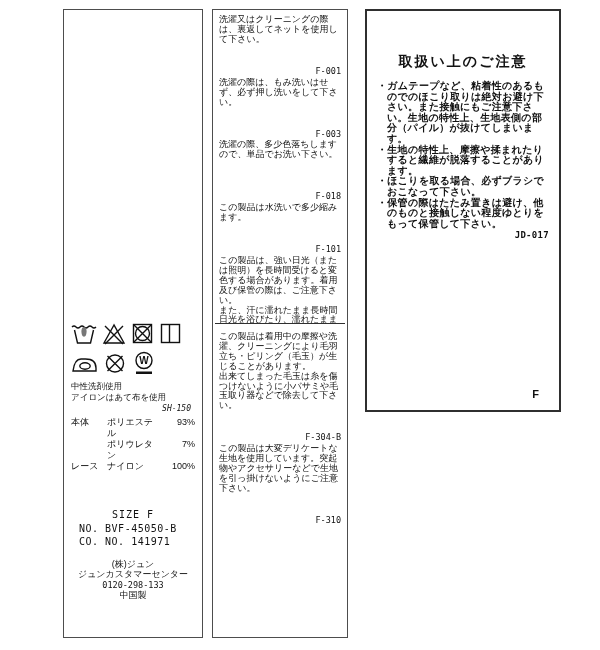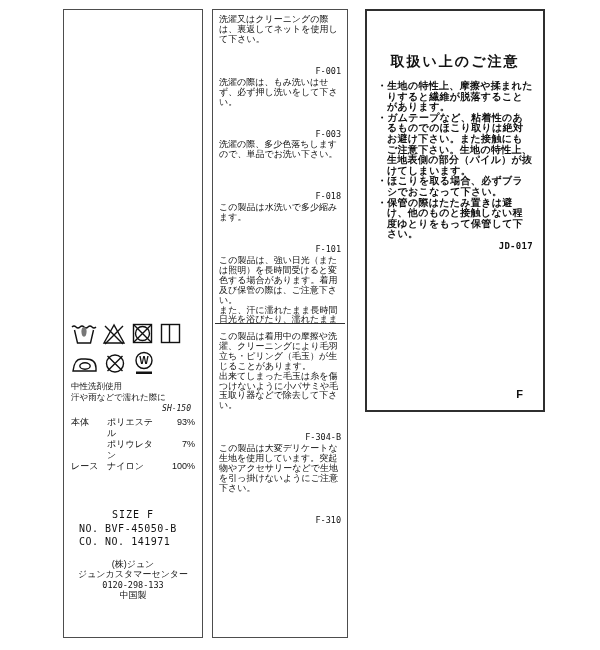--- a/index.html
+++ b/index.html
@@ -4,21 +4,21 @@
 <style>
   html,body{margin:0;padding:0;background:#ffffff;}
   .stage{
     position:relative;width:600px;height:650px;background:#ffffff;overflow:hidden;
     font-family:"Liberation Sans","DejaVu Sans",sans-serif;color:#111111;
     -webkit-font-smoothing:antialiased;
   }
   .panel{position:absolute;background:#ffffff;box-sizing:border-box;}
   .panel-left{left:63px;top:9px;width:140px;height:629px;border:1px solid #4d4d4d;}
   .panel-mid{left:212px;top:9px;width:136px;height:629px;border:1px solid #4d4d4d;}
-  .panel-right{left:365px;top:9px;width:180px;height:403px;border:2px solid #2f2f2f;}
+  .panel-right{left:365px;top:9px;width:196px;height:403px;border:2px solid #2f2f2f;}
 
   
   .left-content{position:absolute;top:312px;left:7px;right:7px;}
   .symrow{display:flex;align-items:flex-end;gap:5px;margin-bottom:6px;}
   .symrow svg{display:block;}
   .care-note{font-size:8.5px;line-height:10.5px;margin-top:4px;}
   .tag-code{font-family:"DejaVu Sans Mono","Liberation Mono",monospace;font-size:8px;text-align:right;margin-top:2px;padding-right:4px;font-style:italic;}
   .comp-table{margin-top:4px;font-size:9px;line-height:11px;}
   .comp-row{display:flex;}
   .comp-part{width:36px;}
@@ -99,21 +99,21 @@
         </span>
         <span>
           <svg width="24" height="24" viewBox="0 0 24 24" fill="none" stroke="#111" stroke-width="1.4">
             <circle cx="12" cy="9.5" r="8"></circle>
             <text x="12" y="13" text-anchor="middle" font-size="10" font-weight="bold" fill="#111" stroke="none" font-family="Liberation Sans, DejaVu Sans, sans-serif">W</text>
             <rect x="4" y="20.5" width="16" height="2.5" fill="#111" stroke="none"></rect>
           </svg>
         </span>
       </div>
       <div class="care-note">中性洗剤使用</div>
-      <div class="care-note" style="margin-top:0;">汗や雨などで濡れた際に</div>
+      <div class="care-note" style="margin-top:0;">アイロンはあて布を使用</div>
       <div class="tag-code">SH-150</div>
       <div class="comp-table">
         <div class="comp-row">
           <span class="comp-part">本体</span>
           <span class="comp-mat">ポリエステル</span>
           <span class="comp-pct">93%</span>
         </div>
         <div class="comp-row">
           <span class="comp-part"></span>
           <span class="comp-mat">ポリウレタン</span>
@@ -173,22 +173,22 @@
       <p class="para">
         <span class="ptext">この製品は大変デリケートな生地を使用しています。突起物やアクセサリーなどで生地を引っ掛けないようにご注意下さい。</span>
         <span class="fcode">F-310</span>
       </p>
     </div>
   </div>
 
   <div class="panel panel-right">
     <div class="rp-title">取扱い上のご注意</div>
     <div class="rp-body">
+      <div class="rp-bullet">・ガムテープなど、粘着性のあるものでのほこり取りは絶対お避け下さい。また接触にもご注意下さい。生地の特性上、生地表側の部分（パイル）が抜けてしまいます。</div>
       <div class="rp-bullet">・生地の特性上、摩擦や揉まれたりすると繊維が脱落することがあります。</div>
-      <div class="rp-bullet">・ガムテープなど、粘着性のあるものでのほこり取りは絶対お避け下さい。また接触にもご注意下さい。生地の特性上、生地表側の部分（パイル）が抜けてしまいます。</div>
       <div class="rp-bullet">・ほこりを取る場合、必ずブラシでおこなって下さい。</div>
       <div class="rp-bullet">・保管の際はたたみ置きは避け、他のものと接触しない程度ゆとりをもって保管して下さい。</div>
       <div class="rp-code">JD-017</div>
     </div>
     <div class="rp-corner">F</div>
   </div>
 
 </div>
 
 </body></html>

